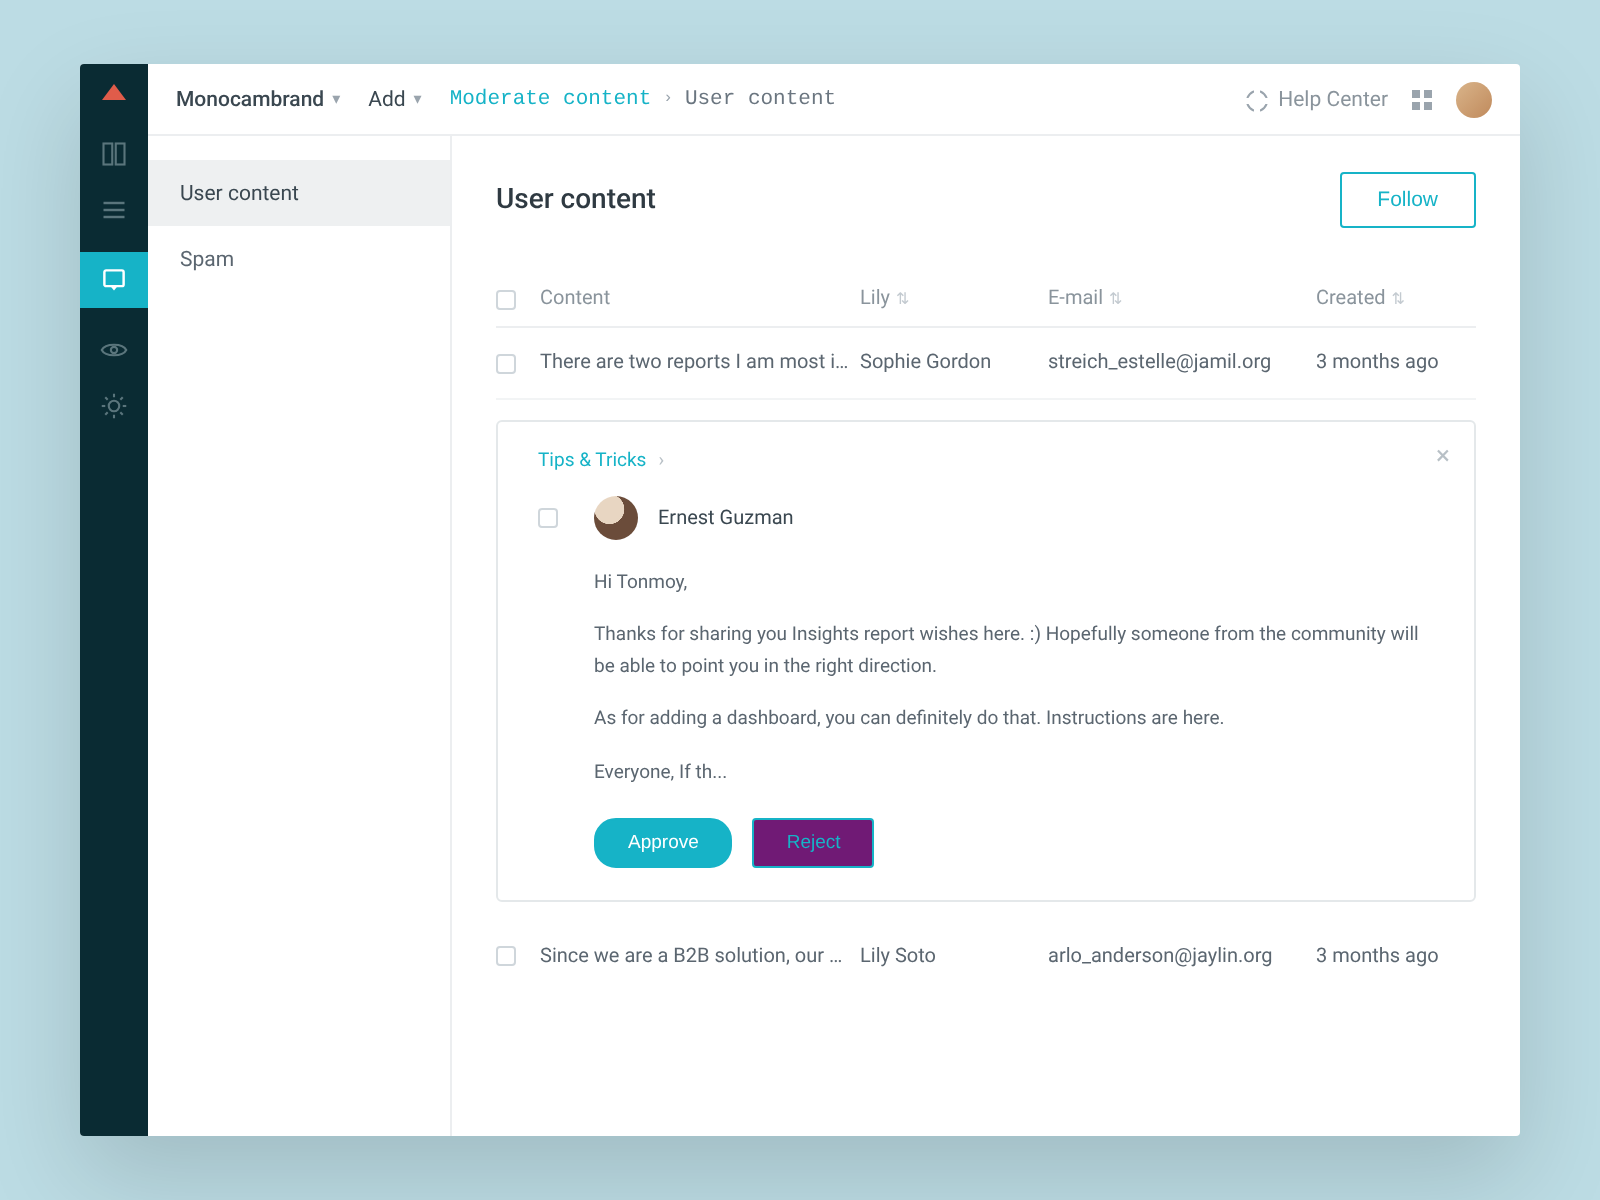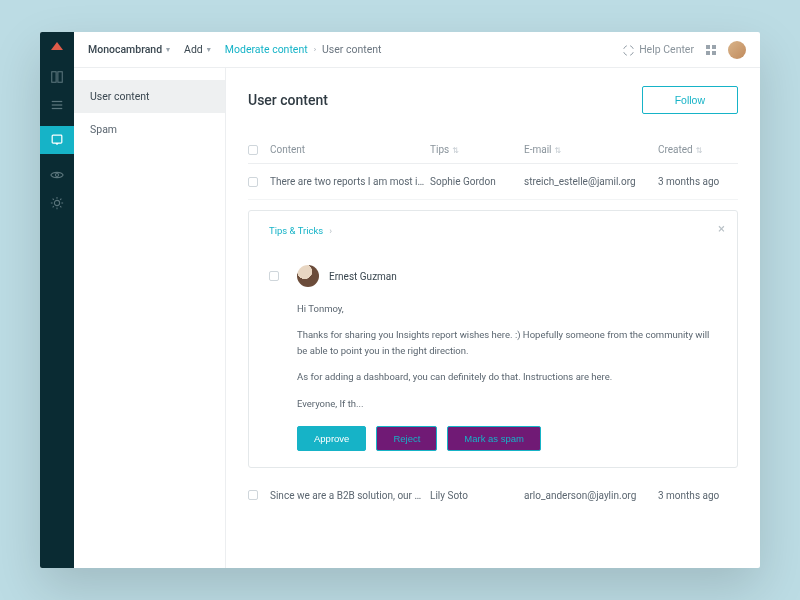--- a/index.html
+++ b/index.html
@@ -59,21 +59,21 @@
     display:flex;
     align-items:center;
     padding: 0 14px;
     font-size: 10.5px;
     color:#6b7680;
     gap: 14px;
   }
   .topbar .brand { color:#3a4750; font-weight:500; display:flex;align-items:center;gap:4px;}
   .topbar .add { color:#3a4750; display:flex;align-items:center;gap:4px;}
   .chev { font-size:8px; color:#9aa4ad; }
-  .crumbs { display:flex; align-items:center; gap:6px; }
+  .crumbs { display:flex; align-items:center; gap:6px;font-family:Liberation Mono, monospace; }
   .crumbs .link { color:#16b3c7; }
   .topbar .right { margin-left:auto; display:flex; align-items:center; gap:12px;}
   .help { display:flex;align-items:flex-end;gap:5px;color:#8a949c;}
   .avatar { width:18px;height:18px;border-radius:50%;background:linear-gradient(135deg,#d9b48a,#c08a5c);}
   .grid-icon { display:grid;grid-template-columns:4px 4px;grid-template-rows:4px 4px;gap:2px;}
   .grid-icon span{background:#9aa4ad;}
   
   .body { flex:1; display:flex; min-height:0;}
   .sidepanel {
     width: 152px;
@@ -94,21 +94,21 @@
     min-width:0;
   }
   .head-row { display:flex; align-items:center; margin-bottom: 22px;}
   .head-row h1 { font-size:14px; font-weight:500; color:#2f3a42;}
   .follow-btn {
     margin-left:auto;
     border:1px solid #16b3c7;
     color:#16b3c7;
     background:#fff;
     font-size:10.5px;
-    padding: 7px 32px;
+    padding: 7px 18px;
     border-radius:2px;
     cursor:pointer;
   }
   
   .thead {
     display:grid;
     grid-template-columns: 18px 1fr 90px 130px 80px;
     font-size:10px;
     color:#8a949c;
     padding: 8px 0;
@@ -135,39 +135,39 @@
   .card {
     border:1px solid #e4e8ea;
     border-radius:3px;
     padding: 14px 20px 16px 20px;
     margin: 10px 0;
     position:relative;
     font-size:10px;
     color:#5b6670;
   }
   .card .close { position:absolute; top:10px; right:12px; color:#b8c0c6; font-size:13px; cursor:pointer;}
-  .card .crumb2 { color:#16b3c7; font-size:9.5px; display:flex;gap:6px;align-items:flex-end; margin-bottom:29px;}
+  .card .crumb2 { color:#16b3c7; font-size:9.5px; display:flex;gap:6px;align-items:flex-end; margin-bottom:12px;}
   .card .crumb2 .sep{color:#b8c0c6;}
   .card .author-row { display:flex;align-items:center;gap:10px;margin-bottom:14px;}
   .card .author-row .cb-wrap{width:18px;display:flex;}
   .card .author-ava{ width:22px;height:22px;border-radius:50%;background:radial-gradient(circle at 35% 30%, #e8d6c2 35%, #6b4c3a 36%);}
   .card .author-name{font-size:10px;color:#3a4750;}
   .card .bodytext { padding-left:28px; line-height:1.7; font-size:9.5px;}
   .card .bodytext p{margin-bottom:10px;}
   .card .actions { padding-left:28px; margin-top:14px; display:flex; gap:10px;}
   .btn {
     font-size:9.5px;
     padding:6px 16px;
     border-radius:2px;
     cursor:pointer;
     border:1px solid #16b3c7;
     background:#701a75;
     color:#16b3c7;
   }
-  .btn.primary { background:#16b3c7;color:#fff;}
+  .btn.primary { background:#16b3c7;color:#fff;border-radius:11px;}
   .lifering {
     width:11px;height:11px;border-radius:50%;
     border: 1.5px solid #9aa4ad;
     position:relative;
   }
   .lifering::before{
     content:'';position:absolute;inset:-2px;border-radius:50%;
     background:
       linear-gradient(#fff,#fff) center/3px 15px no-repeat,
       linear-gradient(#fff,#fff) center/15px 3px no-repeat;
@@ -266,21 +266,21 @@
 
       <div class="content">
         <div class="head-row">
           <h1>User content</h1>
           <button class="follow-btn">Follow</button>
         </div>
 
         <div class="thead">
           <div class="cb"></div>
           <div>Content</div>
-          <div><span>Tips</span><span class="sort">⇅</span></div>
+          <div><span>Lily</span><span class="sort">⇅</span></div>
           <div><span>E-mail</span><span class="sort">⇅</span></div>
           <div><span>Created</span><span class="sort">⇅</span></div>
         </div>
 
         <div class="row">
           <div class="cb"></div>
           <div class="cell">There are two reports I am most interes...</div>
           <div class="cell">Sophie Gordon</div>
           <div class="cell">streich_estelle@jamil.org</div>
           <div class="cell">3 months ago</div>
@@ -301,21 +301,20 @@
           </div>
           <div class="bodytext">
             <p>Hi Tonmoy,</p>
             <p>Thanks for sharing you Insights report wishes here. :) Hopefully someone from the community will be able to point you in the right direction.</p>
             <p>As for adding a dashboard, you can definitely do that. Instructions are here.</p>
             <p>Everyone, If th...</p>
           </div>
           <div class="actions">
             <button class="btn primary">Approve</button>
             <button class="btn">Reject</button>
-            <button class="btn">Mark as spam</button>
           </div>
         </div>
 
         <div class="row" style="border-bottom:none">
           <div class="cb"></div>
           <div class="cell">Since we are a B2B solution, our custom...</div>
           <div class="cell">Lily Soto</div>
           <div class="cell">arlo_anderson@jaylin.org</div>
           <div class="cell">3 months ago</div>
         </div>

